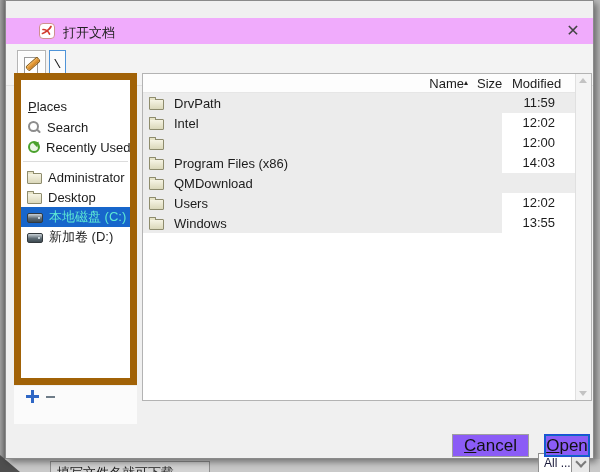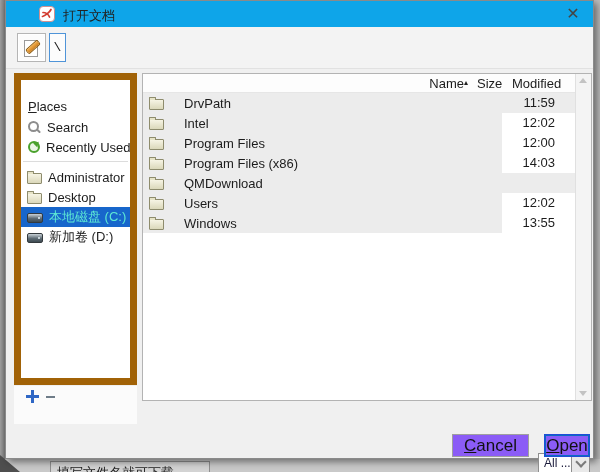--- a/index.html
+++ b/index.html
@@ -8,21 +8,21 @@
   
   .bg-left{position:absolute;left:0;top:0;width:5px;height:472px;background:linear-gradient(90deg,#9e9e9e,#767676);}
   .bg-bottom{position:absolute;left:0;top:459px;width:600px;height:13px;background:#c9c9c9;}
   .bg-corner{position:absolute;left:0;top:455px;width:20px;height:17px;background:#4e4e4e;
              clip-path:polygon(0 0,100% 100%,0 100%);}
   .bg-textbox{position:absolute;left:50px;top:461px;width:146px;height:22px;background:#d3d3d3;
               border:1px solid #8f8f8f;padding:2px 6px;color:#222;overflow:hidden;white-space:nowrap;}
   
   .dialog{position:absolute;left:5px;top:0;width:589px;height:459px;background:#f0f0f0;
           border:1px solid #8a8a8a;box-sizing:border-box;box-shadow:3px 3px 7px rgba(0,0,0,.45);}
-  .titlebar{position:relative;height:26px;background:#0ea5e9;}
+  .titlebar{position:relative;height:26px;background:#f0abfc;margin-top:17px;}
   .title-icon{position:absolute;left:33px;top:5px;width:16px;height:16px;}
   .title-text{position:absolute;left:57px;top:6px;font-size:13px;color:#222;}
   .close-btn{position:absolute;right:10px;top:3px;width:20px;height:20px;text-align:center;line-height:20px;
              font-size:16px;color:#444;cursor:default;}
   .toolbar{position:relative;height:41px;background:#f3f3f3;border-bottom:1px solid #e1e1e1;}
   .tb-btn{position:absolute;top:6px;box-sizing:border-box;background:#fcfcfc;display:flex;align-items:center;justify-content:center;}
   .tb-edit{left:11px;width:29px;height:29px;border:1px solid #b5b5b5;box-shadow:inset 0 0 0 1px #fff;}
   .tb-path{left:43px;width:17px;height:29px;border:1px solid #4f94d8;font-family:"Liberation Mono",monospace;
            font-size:13px;color:#111;}
   
@@ -50,21 +50,21 @@
   .filelist{position:absolute;left:136px;top:72px;width:450px;height:328px;background:#fff;
             border:1px solid #b3b3b3;box-sizing:border-box;overflow:hidden;}
   .fl-header{position:absolute;left:0;right:15px;top:0;height:18px;display:flex;align-items:center;
              background:#fdfdfd;border-bottom:1px solid #e6e6e6;}
   .col-name{flex:1;padding-left:7px;text-align:right;}
   .sort-arrow{font-size:8px;color:#222;margin-right:9px;line-height:1;}
   .col-size{width:31px;}
   .col-modified{width:58px;margin-left:4px;margin-right:6px;}
   .fl-rows{position:absolute;left:0;top:19px;right:15px;}
   .file-row{height:20px;display:flex;background:#ececec;align-items:stretch;}
-  .cell-name{flex:1;display:flex;align-items:center;gap:20px;padding-left:6px;white-space:nowrap;overflow:hidden;}
+  .cell-name{flex:1;display:flex;align-items:center;gap:10px;padding-left:6px;white-space:nowrap;overflow:hidden;}
   .cell-meta{width:74px;background:#ffffff;text-align:right;line-height:20px;padding-right:21px;box-sizing:border-box;}
   .file-row:first-child .cell-meta{background:#ececec;}
   .fl-scrollbar{position:absolute;right:0;top:0;bottom:0;width:15px;background:#f4f4f4;border-left:1px solid #e0e0e0;}
   .sb-arrow{position:absolute;left:3px;width:8px;height:8px;}
   .sb-up{top:4px;border-left:4px solid transparent;border-right:4px solid transparent;border-bottom:5px solid #c3c3c3;width:0;height:0;}
   .sb-down{bottom:4px;border-left:4px solid transparent;border-right:4px solid transparent;border-top:5px solid #c3c3c3;width:0;height:0;}
   
   .p-icon{display:inline-block;flex:0 0 auto;}
   .icon-folder{position:relative;width:13px;height:9px;margin-top:2px;border-radius:1px;
       background:linear-gradient(#f6f4e4,#dbd8ba);border:1px solid #8e8c6d;}
@@ -191,21 +191,20 @@
     <div class="cell-name">
       <span class="p-icon icon-folder"></span>
       <span>Intel</span>
     </div>
     <div class="cell-meta">12:02</div>
   </div>
 
   <div class="file-row">
     <div class="cell-name">
       <span class="p-icon icon-folder"></span>
-      <span>Program Files</span>
     </div>
     <div class="cell-meta">12:00</div>
   </div>
 
   <div class="file-row">
     <div class="cell-name">
       <span class="p-icon icon-folder"></span>
       <span>Program Files (x86)</span>
     </div>
     <div class="cell-meta">14:03</div>

